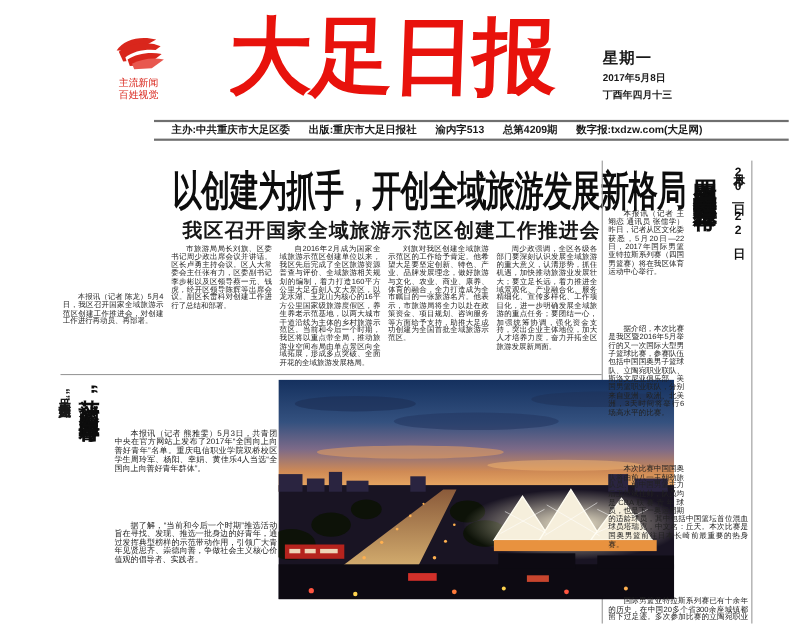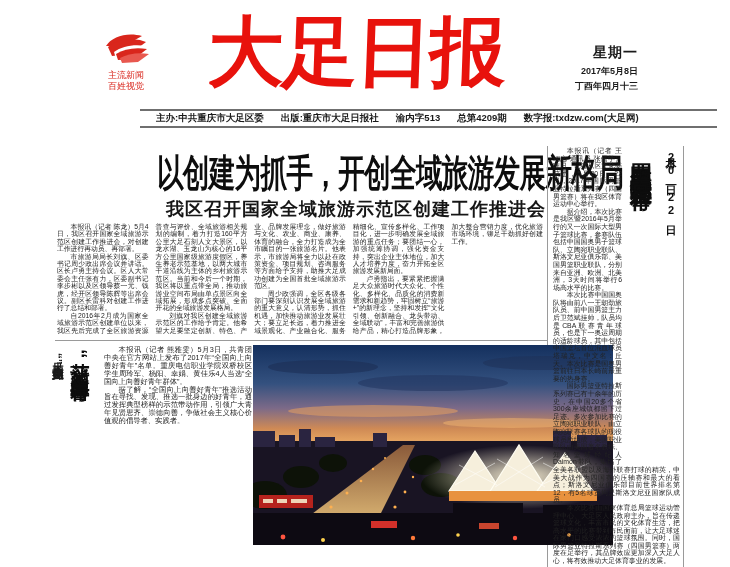--- a/index.html
+++ b/index.html
@@ -8,41 +8,41 @@
          font-family:"Liberation Sans", sans-serif; color:#1a1a1a; }
   .abs { position:absolute; }
 
   
   .logo-icon { left:102px; top:32px; width:48px; height:36px; }
   .slogan { left:97px; top:70px; width:58px; text-align:center;
             font-size:9px; font-weight:normal; color:#d9261c; line-height:11px; }
   .masthead-title { left:208px; top:4px; font-size:76px; font-weight:900;
             color:#e8120c; letter-spacing:-2px; line-height:96px;
             font-family:"Liberation Serif", serif; transform:skewX(-2deg); }
-  .date-block { left:548px; top:44px; width:90px; text-align:right; }
+  .date-block { left:548px; top:44px; width:90px; text-align:left; }
   .weekday { font-size:14px; font-weight:bold; letter-spacing:1px; }
   .gdate { font-size:9px; font-weight:bold; margin-top:3px; }
   .ldate { font-size:9px; font-weight:bold; margin-top:2px; }
 
   .info-bar { left:140px; top:109px; width:577px; height:19px;
               border-top:2px solid #6f6f6f; border-bottom:2px solid #6f6f6f;
               display:flex; align-items:center; gap:17px; padding-left:16px;
               font-size:9.5px; font-weight:bold; white-space:nowrap;text-align:center; }
 
   
   .main-headline { left:57px; top:148px; width:489px; height:48px; text-align:right; }
   .main-headline span { display:inline-block; font-size:38px; font-weight:900;
               white-space:nowrap; letter-spacing:-1px; color:#0d0d0d;
               transform:scaleX(0.70); transform-origin:center; }
   .main-subhead { left:57px; top:197px; width:489px; text-align:right;
               font-size:18px; font-weight:600; color:#161616; letter-spacing:1px; }
   .main-body { left:57px; top:223px; width:486px; height:114px; overflow:hidden;
               column-count:5; column-gap:7px; column-fill:auto;
               font-size:6.8px; line-height:7.4px; text-align:justify; color:#222; }
-  .main-body p, .left-body p, .right-body p { text-indent:2em; }
+  .main-body p, .left-body p, .right-body p { text-indent:2em;margin-top:44px; }
 
   .h-divider { left:55px; top:340px; width:492px; height:1px; background:#9a9a9a; }
   .v-divider1 { left:547px; top:146px; width:1px; height:421px; background:#9a9a9a; }
   .v-divider2 { left:683px; top:146px; width:1px; height:421px; background:#9a9a9a; }
 
   
   .left-headline { left:67px; top:347px; height:218px; writing-mode:vertical-rl;
               font-size:19px; font-weight:900; letter-spacing:1px; color:#0d0d0d; }
   .left-subhead { left:50px; top:353px; height:130px; writing-mode:vertical-rl;
               font-size:11.5px; font-weight:bold; color:#1a1a1a; }
@@ -109,21 +109,21 @@
 </div>
 
 <div class="abs h-divider"></div>
 <div class="abs v-divider1"></div>
 <div class="abs v-divider2"></div>
 
 <div class="abs left-headline">获评“全国向上向善好青年”</div>
 <div class="abs left-subhead">大足“英勇四姐妹”</div>
 <div class="abs left-body">
   <p>本报讯（记者 熊雅雯）5月3日，共青团中央在官方网站上发布了2017年“全国向上向善好青年”名单。重庆电信职业学院双桥校区学生周玲军、杨阳、幸娟、黄佳乐4人当选“全国向上向善好青年群体”。</p>
-  <p>据了解，“全国向上向善好青年”推选活动旨在寻找、发现、推选一批身边的好青年，通过发挥典型榜样的示范带动作用，引领广大青年见贤思齐、崇德向善，争做社会主义核心价值观的倡导者、实践者。</p>
+  <p>据了解，“当前和今后一个时期”推选活动旨在寻找、发现、推选一批身边的好青年，通过发挥典型榜样的示范带动作用，引领广大青年见贤思齐、崇德向善，争做社会主义核心价值观的倡导者、实践者。</p>
 </div>
 
 <div class="abs photo">
 <svg width="360" height="200" viewBox="0 0 360 200">
   <defs>
     <linearGradient id="sky" x1="0" y1="0" x2="0" y2="1">
       <stop offset="0" stop-color="#14305e"></stop>
       <stop offset="0.38" stop-color="#34517f"></stop>
       <stop offset="0.62" stop-color="#7c6a88"></stop>
       <stop offset="0.82" stop-color="#cf8a55"></stop>

